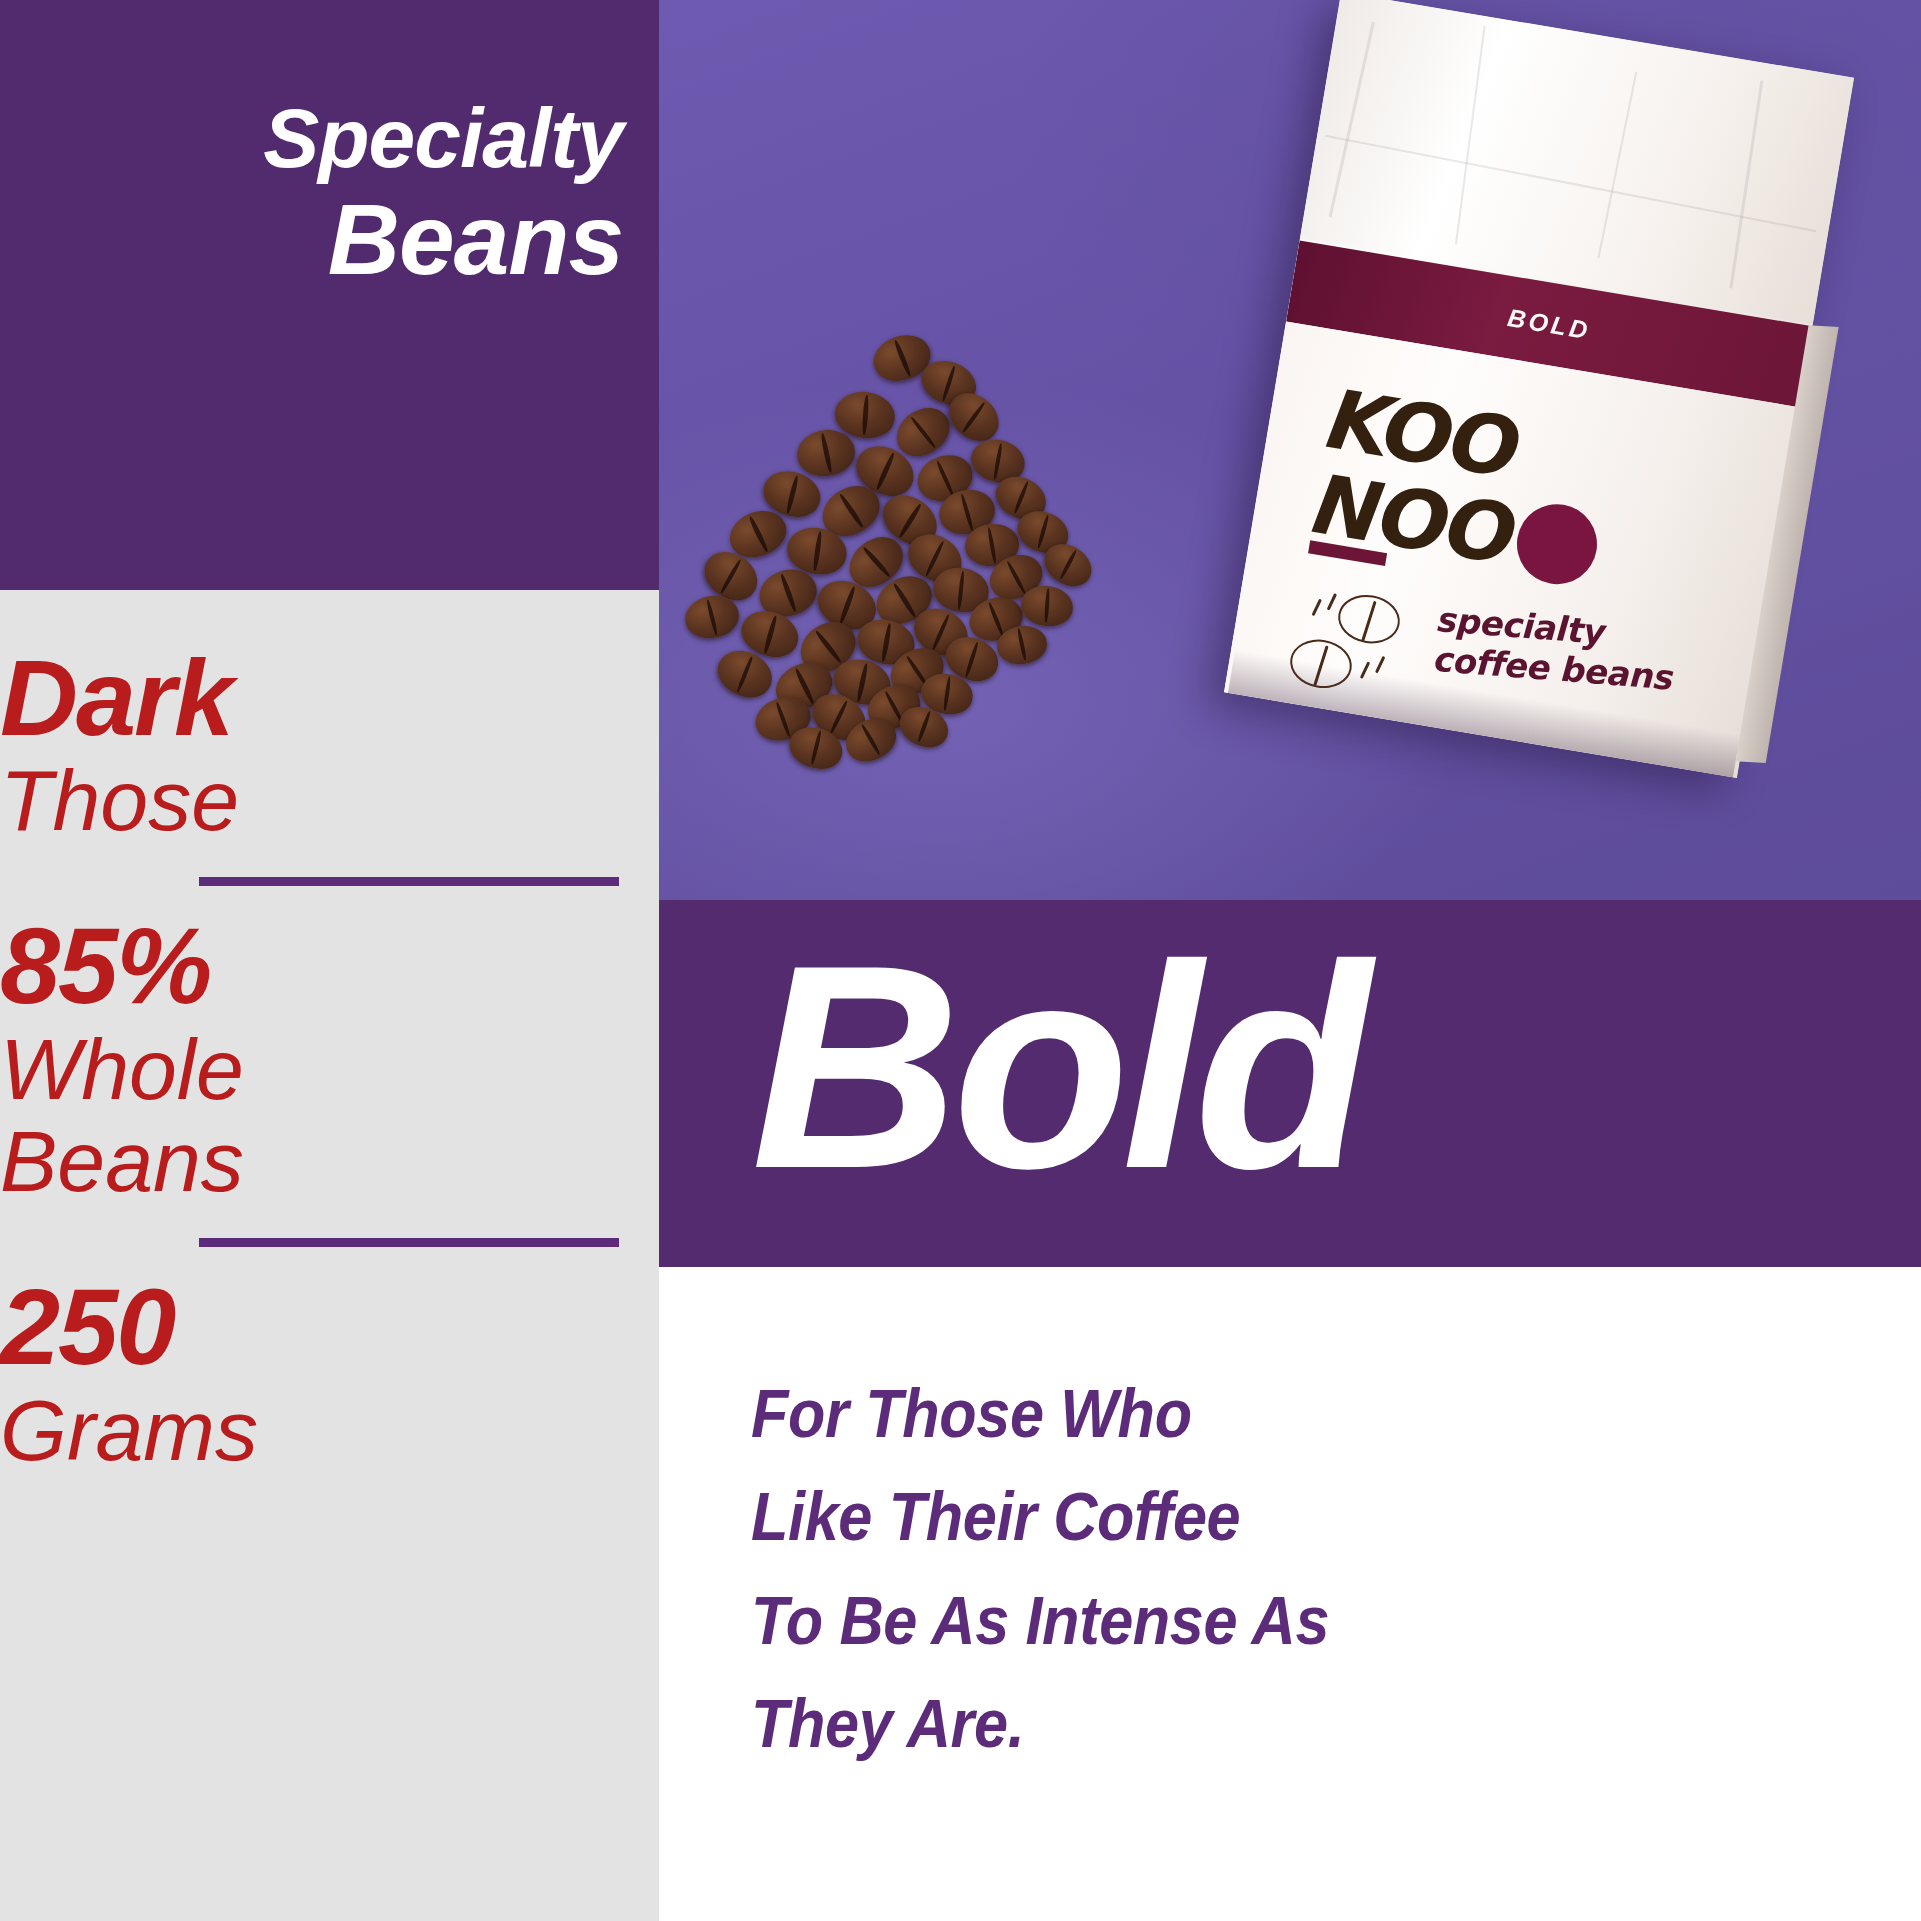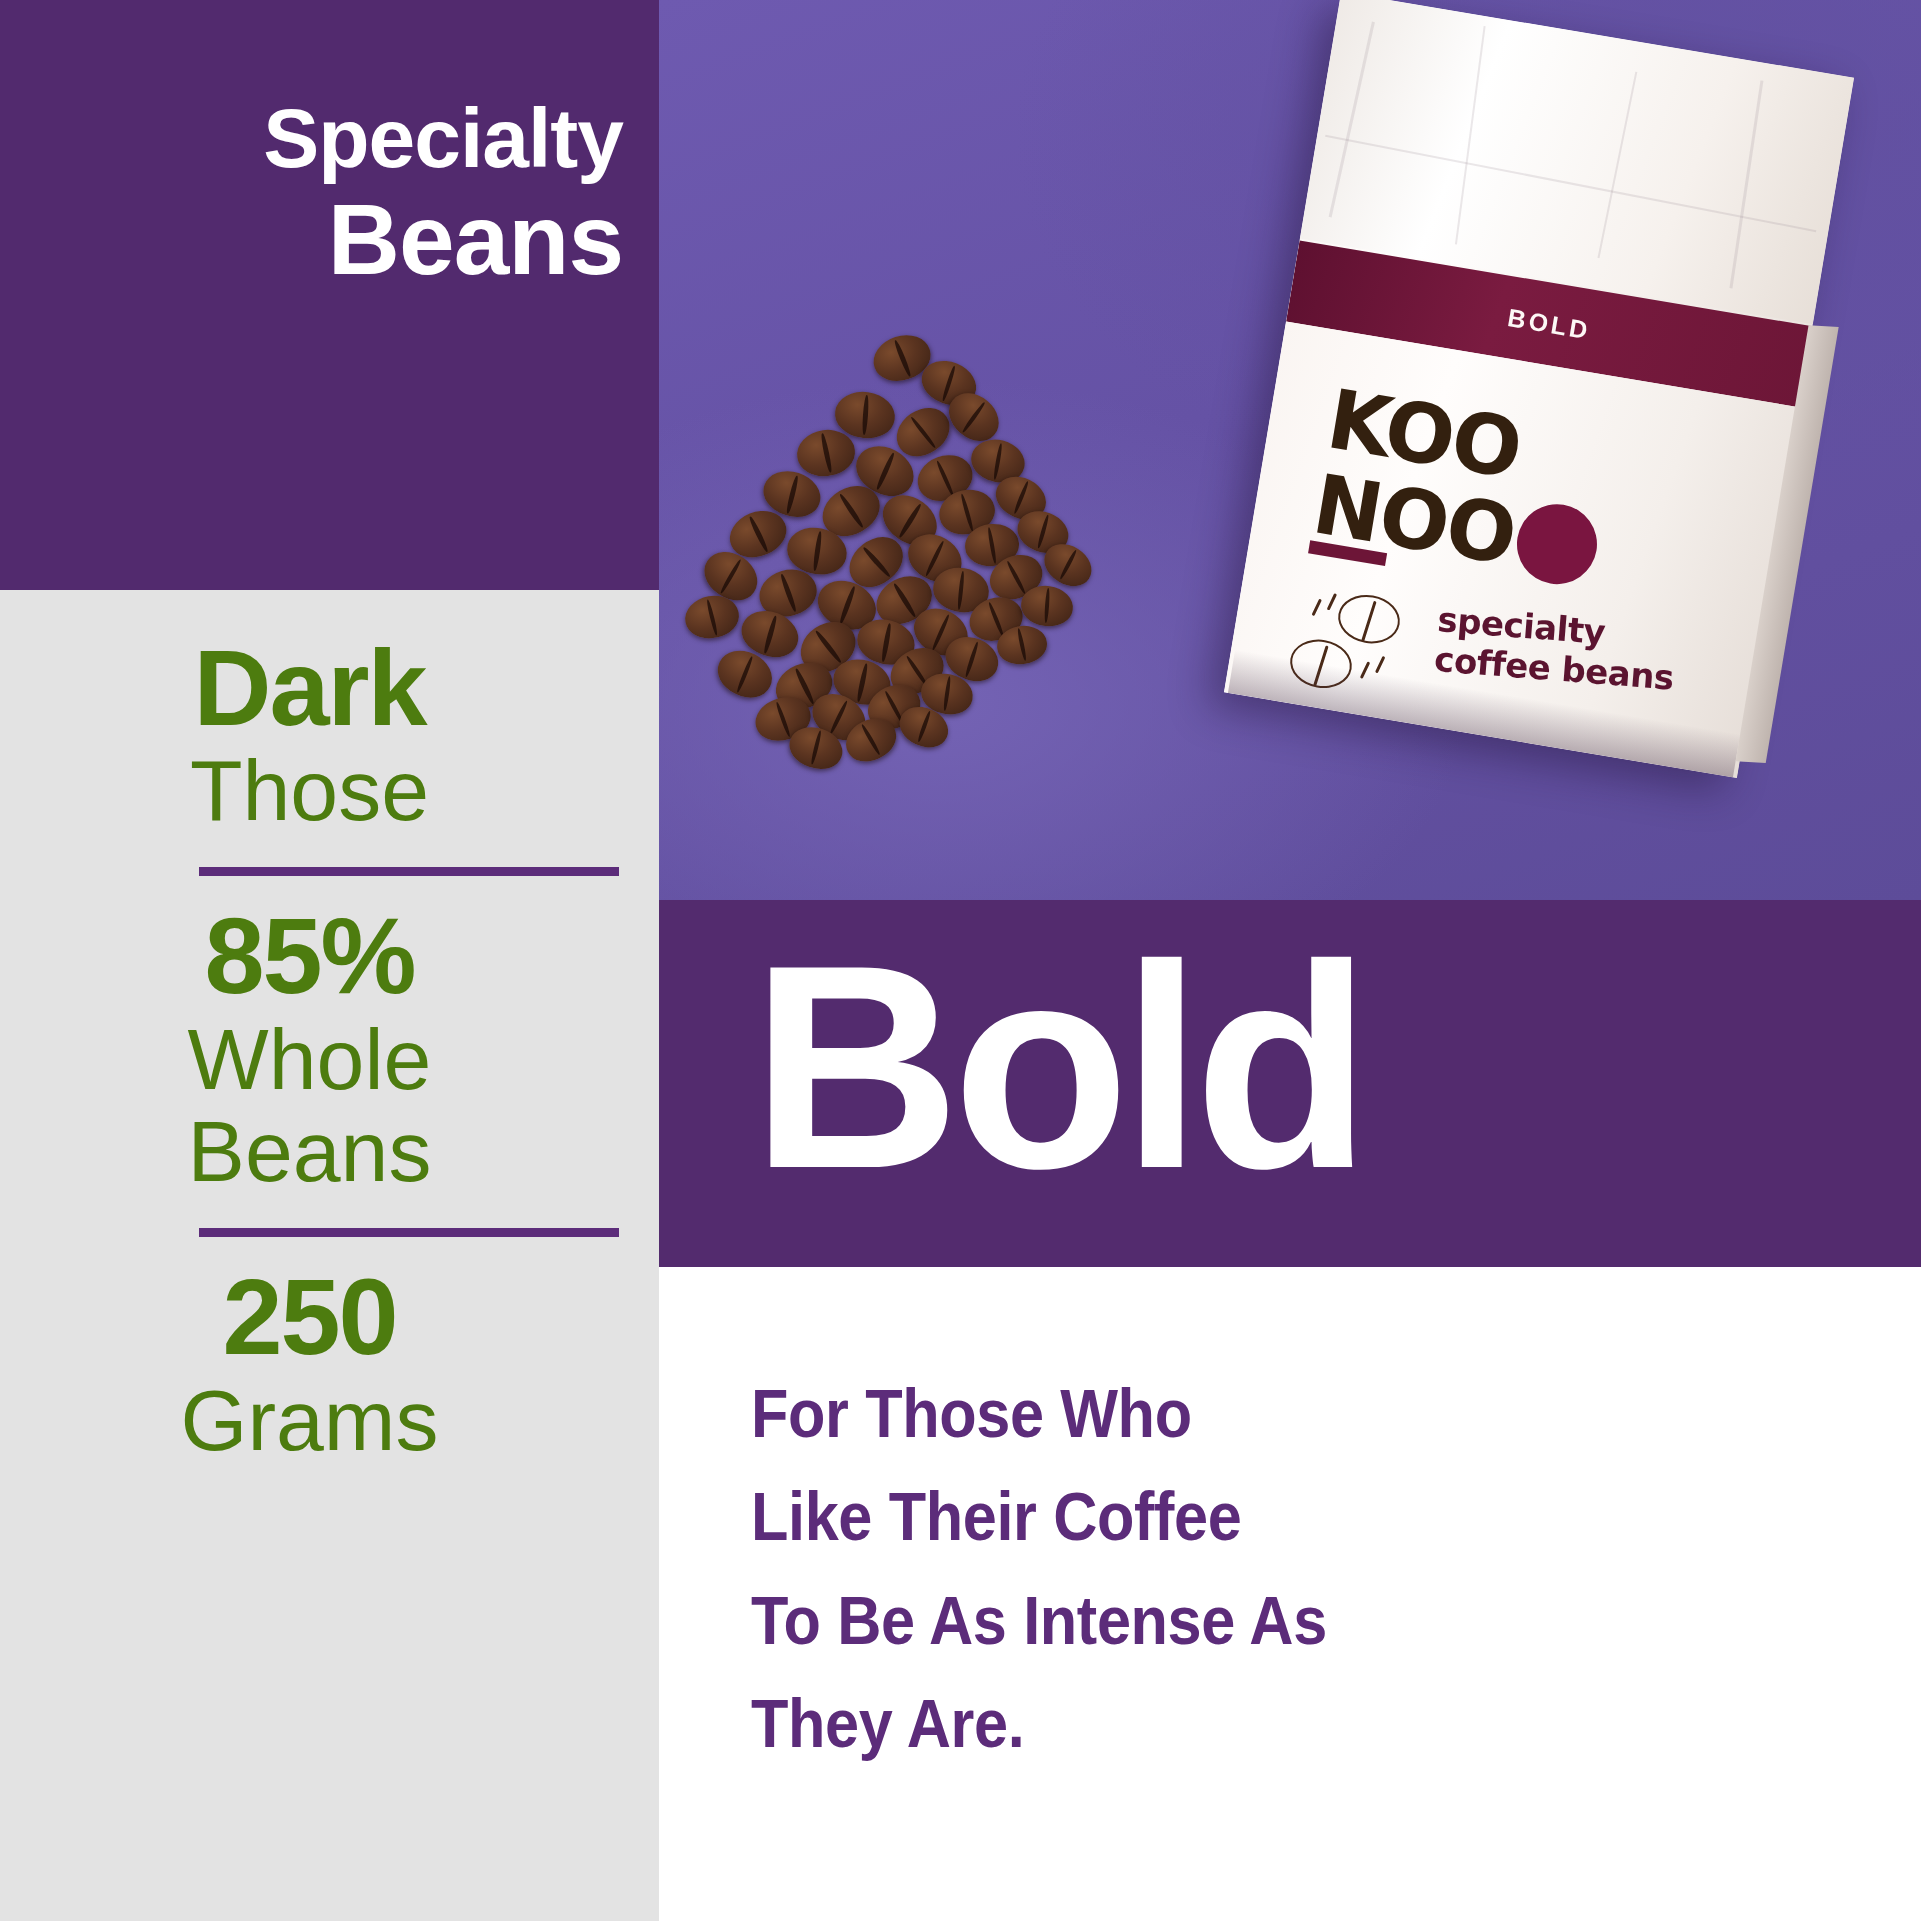--- a/index.html
+++ b/index.html
@@ -2,21 +2,21 @@
 <html><head>
 <meta charset="utf-8">
 <style>
   * { margin:0; padding:0; box-sizing:border-box; }
   html,body { width:1921px; height:1921px; }
   body {
     font-family:"Liberation Sans", sans-serif;
     background:#ffffff;
     overflow:hidden;
   }
-  #page { position:relative; width:1921px; height:1921px; background:#ffffff; }
+  #page { position:relative; width:1921px; height:1921px; background:#ffffff;font-style:italic; }
 
   
   .left-col { position:absolute; left:0; top:0; width:659px; height:1921px; }
 
   .brand-block {
     position:absolute; left:0; top:0; width:659px; height:590px;
     background:#522A6E;
   }
   .brand-lines {
     position:absolute; right:36px; top:92px; width:540px;
@@ -24,22 +24,22 @@
   }
   .brand-l1 { font-size:84px; font-weight:bold; line-height:1.10; letter-spacing:-1px; }
   .brand-l2 { font-size:100px; font-weight:bold; line-height:1.10; letter-spacing:-1px; }
   .brand-l3 { font-size:100px; font-weight:bold; line-height:1.10; letter-spacing:-1px; }
 
   .spec-block {
     position:absolute; left:0; top:590px; width:659px; height:1331px;
     background:#e3e3e3;
   }
   .spec-inner {
-    position:absolute; left:0; right:40px; top:32px;
-    text-align:center; color:#4d7c0f;
+    position:absolute; left:0; right:40px; top:42px;
+    text-align:left; color:#b91c1c;
   }
   .spec-big {
     font-size:108px; font-weight:bold; line-height:1.04;
     letter-spacing:-2px;
   }
   .spec-small {
     font-size:86px; font-weight:300; line-height:1.08;
     letter-spacing:0px;
   }
   .rule {

